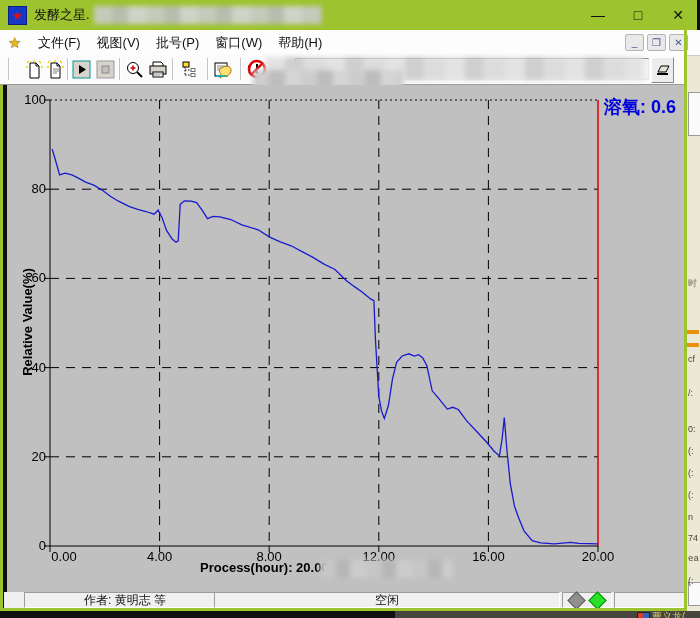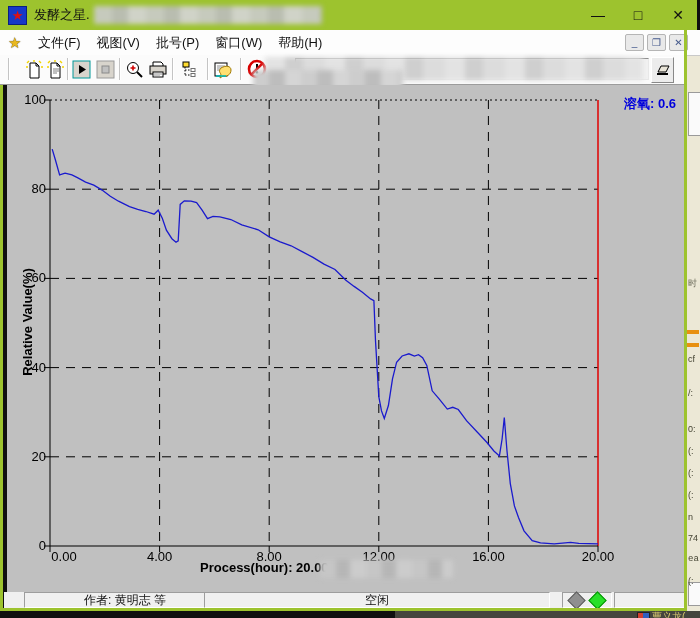--- a/index.html
+++ b/index.html
@@ -36,21 +36,21 @@
   .grid{stroke:#000;stroke-width:1;stroke-dasharray:9 7;}
   .dot{stroke:#000;stroke-width:1;stroke-dasharray:2 3;}
   .ax{stroke:#000;stroke-width:1;}
   .red{stroke:#e00000;stroke-width:1.5;}
   .curve{fill:none;stroke:#1a1acd;stroke-width:1.3;}
   .tick{font:13px "Liberation Sans",sans-serif;fill:#000;}
   .mid{text-anchor:middle;}
   .end{text-anchor:end;}
   .ylabel{position:absolute;left:-128px;top:228px;width:300px;height:18px;text-align:center;font-size:13px;font-weight:bold;color:#000;transform:rotate(-90deg);}
   .xlabel{position:absolute;left:193px;top:475px;font-size:13px;font-weight:bold;color:#000;white-space:nowrap;}
-  .do-readout{position:absolute;right:8px;top:10px;font-size:13px;font-weight:bold;color:#0000dd;white-space:nowrap;}
+  .do-readout{position:absolute;right:8px;top:10px;font-size:18px;font-weight:bold;color:#0000dd;white-space:nowrap;}
   .blur-xlabel{left:313px;top:475px;width:133px;height:18px;background:repeating-linear-gradient(90deg,#c6c6c6 0 16px,#b6b6b6 16px 30px,#cccccc 30px 46px);}
   .blur-charttop{left:253px;top:70px;width:150px;height:20px;background:repeating-linear-gradient(90deg,#cdcdcd 0 16px,#bdbdbd 16px 32px,#d5d5d5 32px 48px);}
 
   
   .statusbar{position:absolute;left:4px;top:592px;width:680px;height:16px;background:#f0f0f0;}
   .spane{position:absolute;top:0;height:14px;border:1px solid #9d9d9d;border-right-color:#fff;border-bottom-color:#fff;background:#f0f0f0;display:flex;align-items:center;justify-content:center;font-size:12px;color:#111;}
   .diamond{width:11px;height:11px;transform:rotate(45deg);margin:0 4px;}
   .d-gray{background:#8f8f8f;border:1px solid #5f5f5f;}
   .d-green{background:#28e028;border:1px solid #089008;}
 
@@ -251,21 +251,21 @@
       <span>溶氧:</span>
       <span>0.6</span>
     </div>
     <div class="blur blur-xlabel"></div>
   </div>
 
   <div class="statusbar">
     <div class="spane" style="left:4px;width:200px;margin-left:16px;">
       <span>作者: 黄明志 等</span>
     </div>
-    <div class="spane" style="left:200px;width:344px;">
+    <div class="spane" style="left:210px;width:344px;">
       <span>空闲</span>
     </div>
     <div class="spane" style="left:558px;width:48px;">
       <span class="diamond d-gray"></span>
       <span class="diamond d-green"></span>
     </div>
     <div class="spane" style="left:610px;width:70px;"></div>
   </div>
 
   <div class="gborder" style="left:0;top:85px;width:3px;height:523px;"></div>

